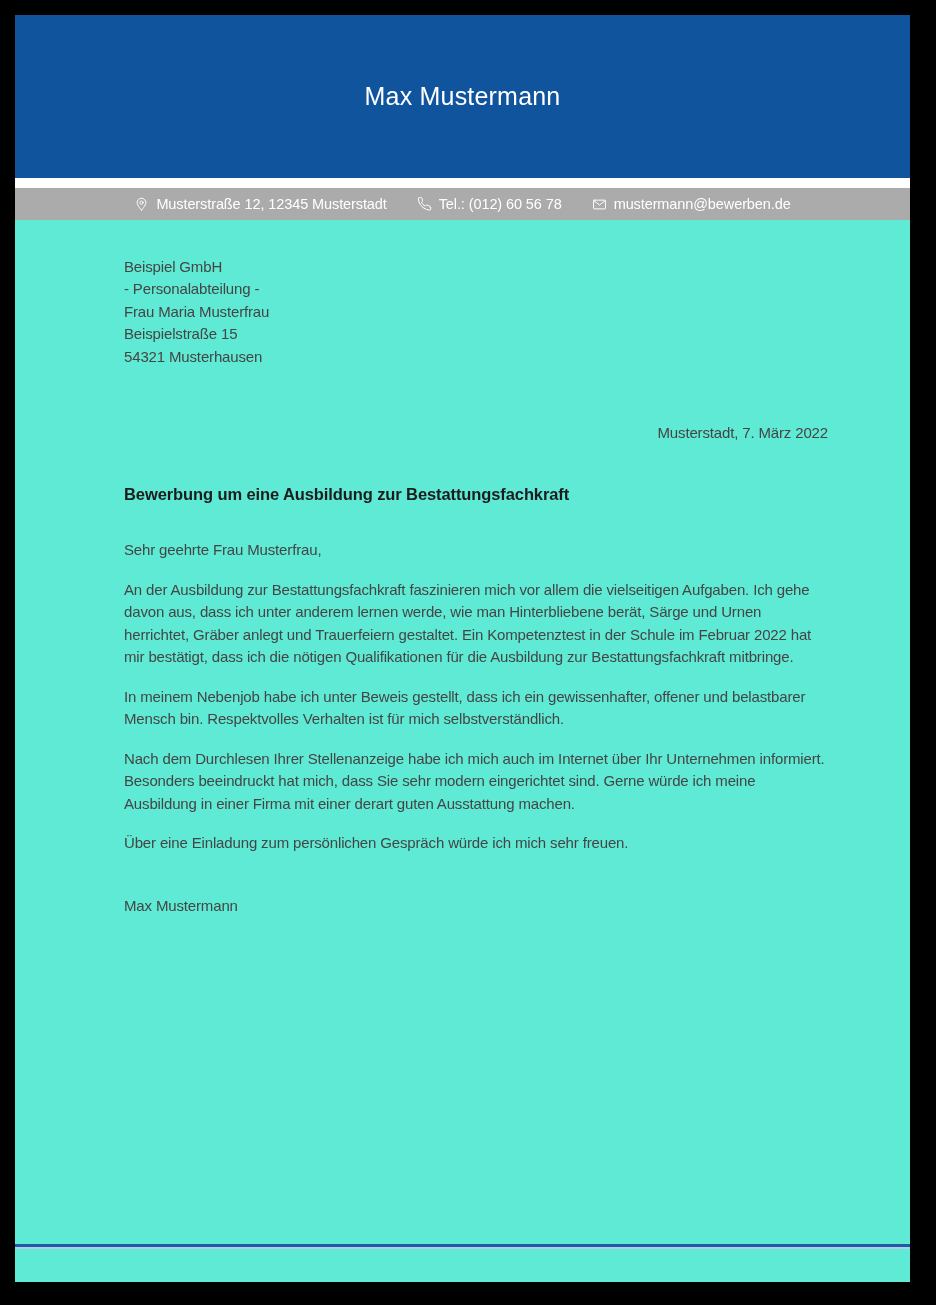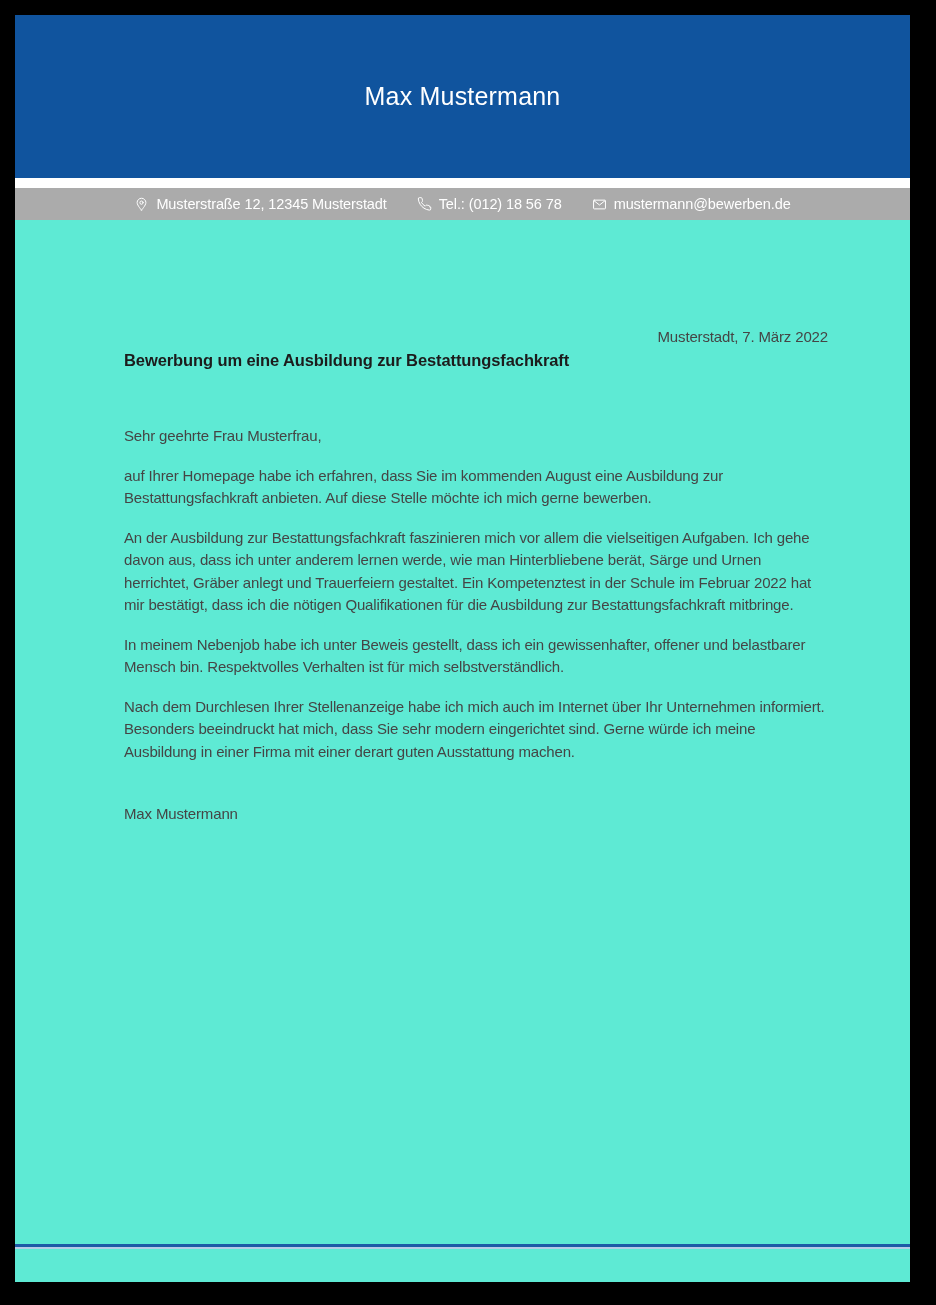--- a/index.html
+++ b/index.html
@@ -62,31 +62,32 @@
   }
   .content {
     padding: 36px 82px 0 109px;
     color: #454545;
     font-size: 15px;
     line-height: 22.5px;
     letter-spacing: -0.15px;
   }
   .recipient div { line-height: 22.4px; }
   .date-line {
-    margin-top: 70px;
+    margin-top: 54px;
     text-align: right;
   }
   .subject-line {
+    margin-top: 38px;
     font-weight: 700;
     font-size: 16.5px;
     color: #1c1c1c;
     letter-spacing: -0.1px;
   }
   .content p { margin: 17px 0 0 0; }
-  .content p.salutation { margin-top: 54px; }
+  .content p.salutation { margin-top: 34px; }
   .content p.signature { margin-top: 40px; }
   .footer-line {
     position: absolute;
     left: 0; right: 0;
     top: 1229px;
   }
   .footer-line .dark { height: 3px; background: #1d5ba6; }
   .footer-line .light { height: 2px; background: #b6cce6; }
 </style>
 </head>
@@ -106,43 +107,50 @@
         <svg viewBox="0 0 24 24" aria-hidden="true">
           <path d="M12 21s-7-7.6-7-12a7 7 0 0 1 14 0c0 4.4-7 12-7 12z"></path>
           <circle cx="12" cy="9" r="2.6"></circle>
         </svg>
         <span>Musterstraße 12, 12345 Musterstadt</span>
       </span>
       <span class="contact-item">
         <svg viewBox="0 0 24 24" aria-hidden="true">
           <path d="M22 16.9v2.1a2 2 0 0 1-2.2 2 19.8 19.8 0 0 1-8.6-3.1 19.5 19.5 0 0 1-6-6A19.8 19.8 0 0 1 2.1 3.2 2 2 0 0 1 4.1 1h2.1a2 2 0 0 1 2 1.7c.1.9.3 1.8.6 2.7a2 2 0 0 1-.4 2.1L7.1 8.6a16 16 0 0 0 6 6l1.1-1.1a2 2 0 0 1 2.1-.4c.9.3 1.8.5 2.7.6a2 2 0 0 1 1.7 2.2z"></path>
         </svg>
-        <span>Tel.: (012) 18 56 78</span>
+        <span>Tel.: (012) 60 56 78</span>
       </span>
       <span class="contact-item">
         <svg viewBox="0 0 24 24" aria-hidden="true">
           <rect x="2.5" y="5" width="19" height="14" rx="1"></rect>
           <path d="M3.5 6.2l8.5 6.6 8.5-6.6"></path>
         </svg>
         <span>mustermann@bewerben.de</span>
       </span>
     </div>
 
     <div class="content">
 
+      <div class="recipient">
+        <div>Beispiel GmbH</div>
+        <div>- Personalabteilung -</div>
+        <div>Frau Maria Musterfrau</div>
+        <div>Beispielstraße 15</div>
+        <div>54321 Musterhausen</div>
+      </div>
 
       <div class="date-line">Musterstadt, 7. März 2022</div>
 
       <div class="subject-line">Bewerbung um eine Ausbildung zur Bestattungsfachkraft</div>
 
       <p class="salutation">Sehr geehrte Frau Musterfrau,</p>
-      <p>auf Ihrer Homepage habe ich erfahren, dass Sie im kommenden August eine Ausbildung zur Bestattungsfachkraft anbieten. Auf diese Stelle möchte ich mich gerne bewerben.</p>
       <p>An der Ausbildung zur Bestattungsfachkraft faszinieren mich vor allem die vielseitigen Aufgaben. Ich gehe davon aus, dass ich unter anderem lernen werde, wie man Hinterbliebene berät, Särge und Urnen herrichtet, Gräber anlegt und Trauerfeiern gestaltet. Ein Kompetenztest in der Schule im Februar 2022 hat mir bestätigt, dass ich die nötigen Qualifikationen für die Ausbildung zur Bestattungsfachkraft mitbringe.</p>
       <p>In meinem Nebenjob habe ich unter Beweis gestellt, dass ich ein gewissenhafter, offener und belastbarer Mensch bin. Respektvolles Verhalten ist für mich selbstverständlich.</p>
       <p>Nach dem Durchlesen Ihrer Stellenanzeige habe ich mich auch im Internet über Ihr Unternehmen informiert. Besonders beeindruckt hat mich, dass Sie sehr modern eingerichtet sind. Gerne würde ich meine Ausbildung in einer Firma mit einer derart guten Ausstattung machen.</p>
+      <p>Über eine Einladung zum persönlichen Gespräch würde ich mich sehr freuen.</p>
       <p class="signature">Max Mustermann</p>
 
     </div>
 
     <div class="footer-line">
       <div class="dark"></div>
       <div class="light"></div>
     </div>
 
   </div>

